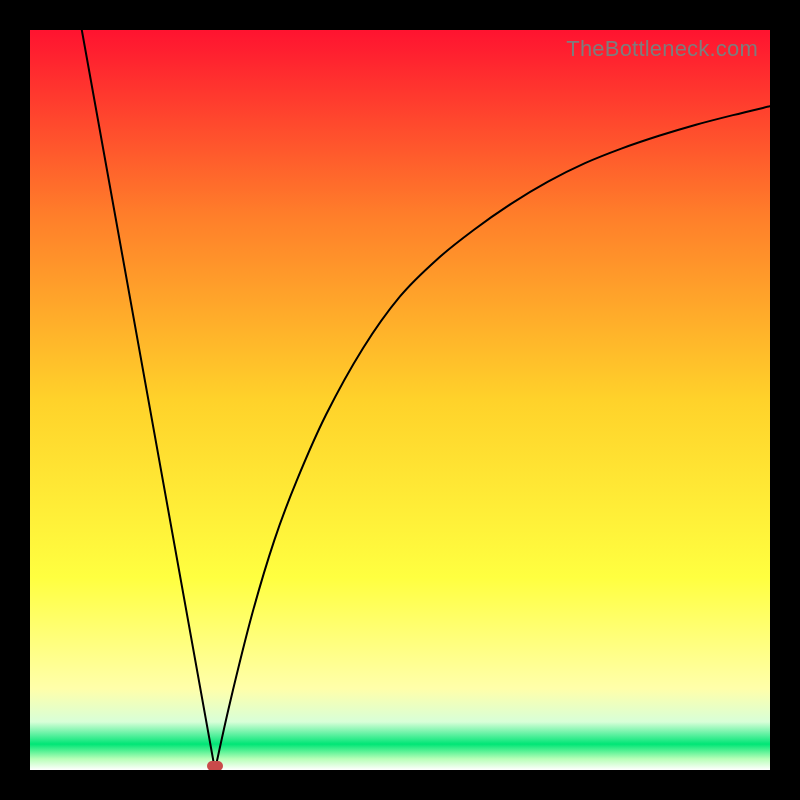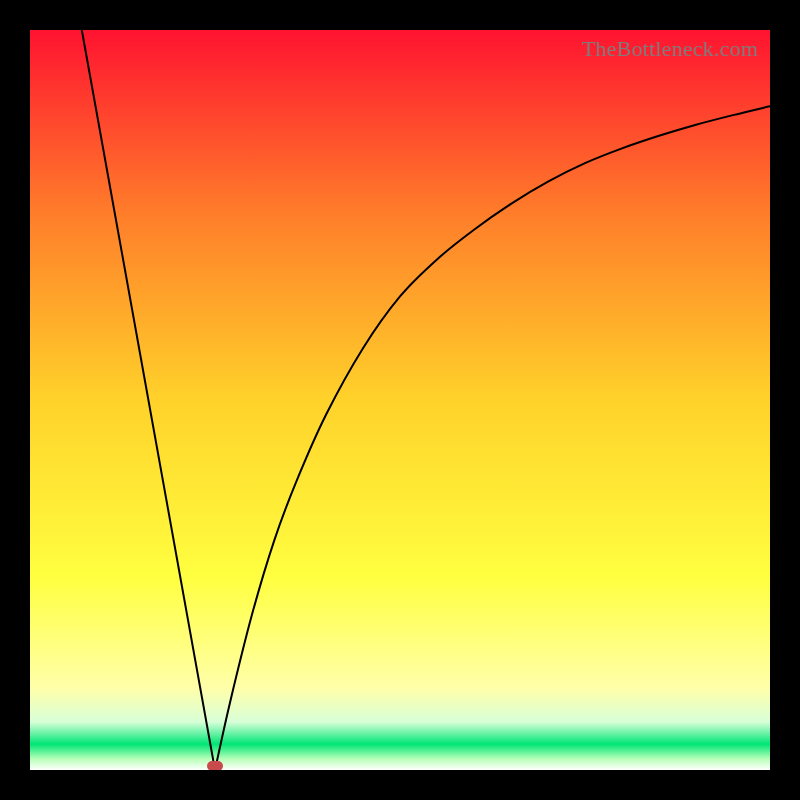--- a/index.html
+++ b/index.html
@@ -11,21 +11,20 @@
     overflow: hidden;
     font-family: Arial, Helvetica, sans-serif;
   }
   .frame {
     position: absolute;
     left: 30px;
     top: 30px;
     width: 740px;
     height: 740px;
     background: #fff;
-    font-family: Liberation Serif, serif;
   }
   .watermark {
     position: absolute;
     top: 6px;
     right: 12px;
     color: #7d7d7d;
     font-size: 22px;
     font-weight: 400;
     letter-spacing: 0.2px;
     z-index: 10;

